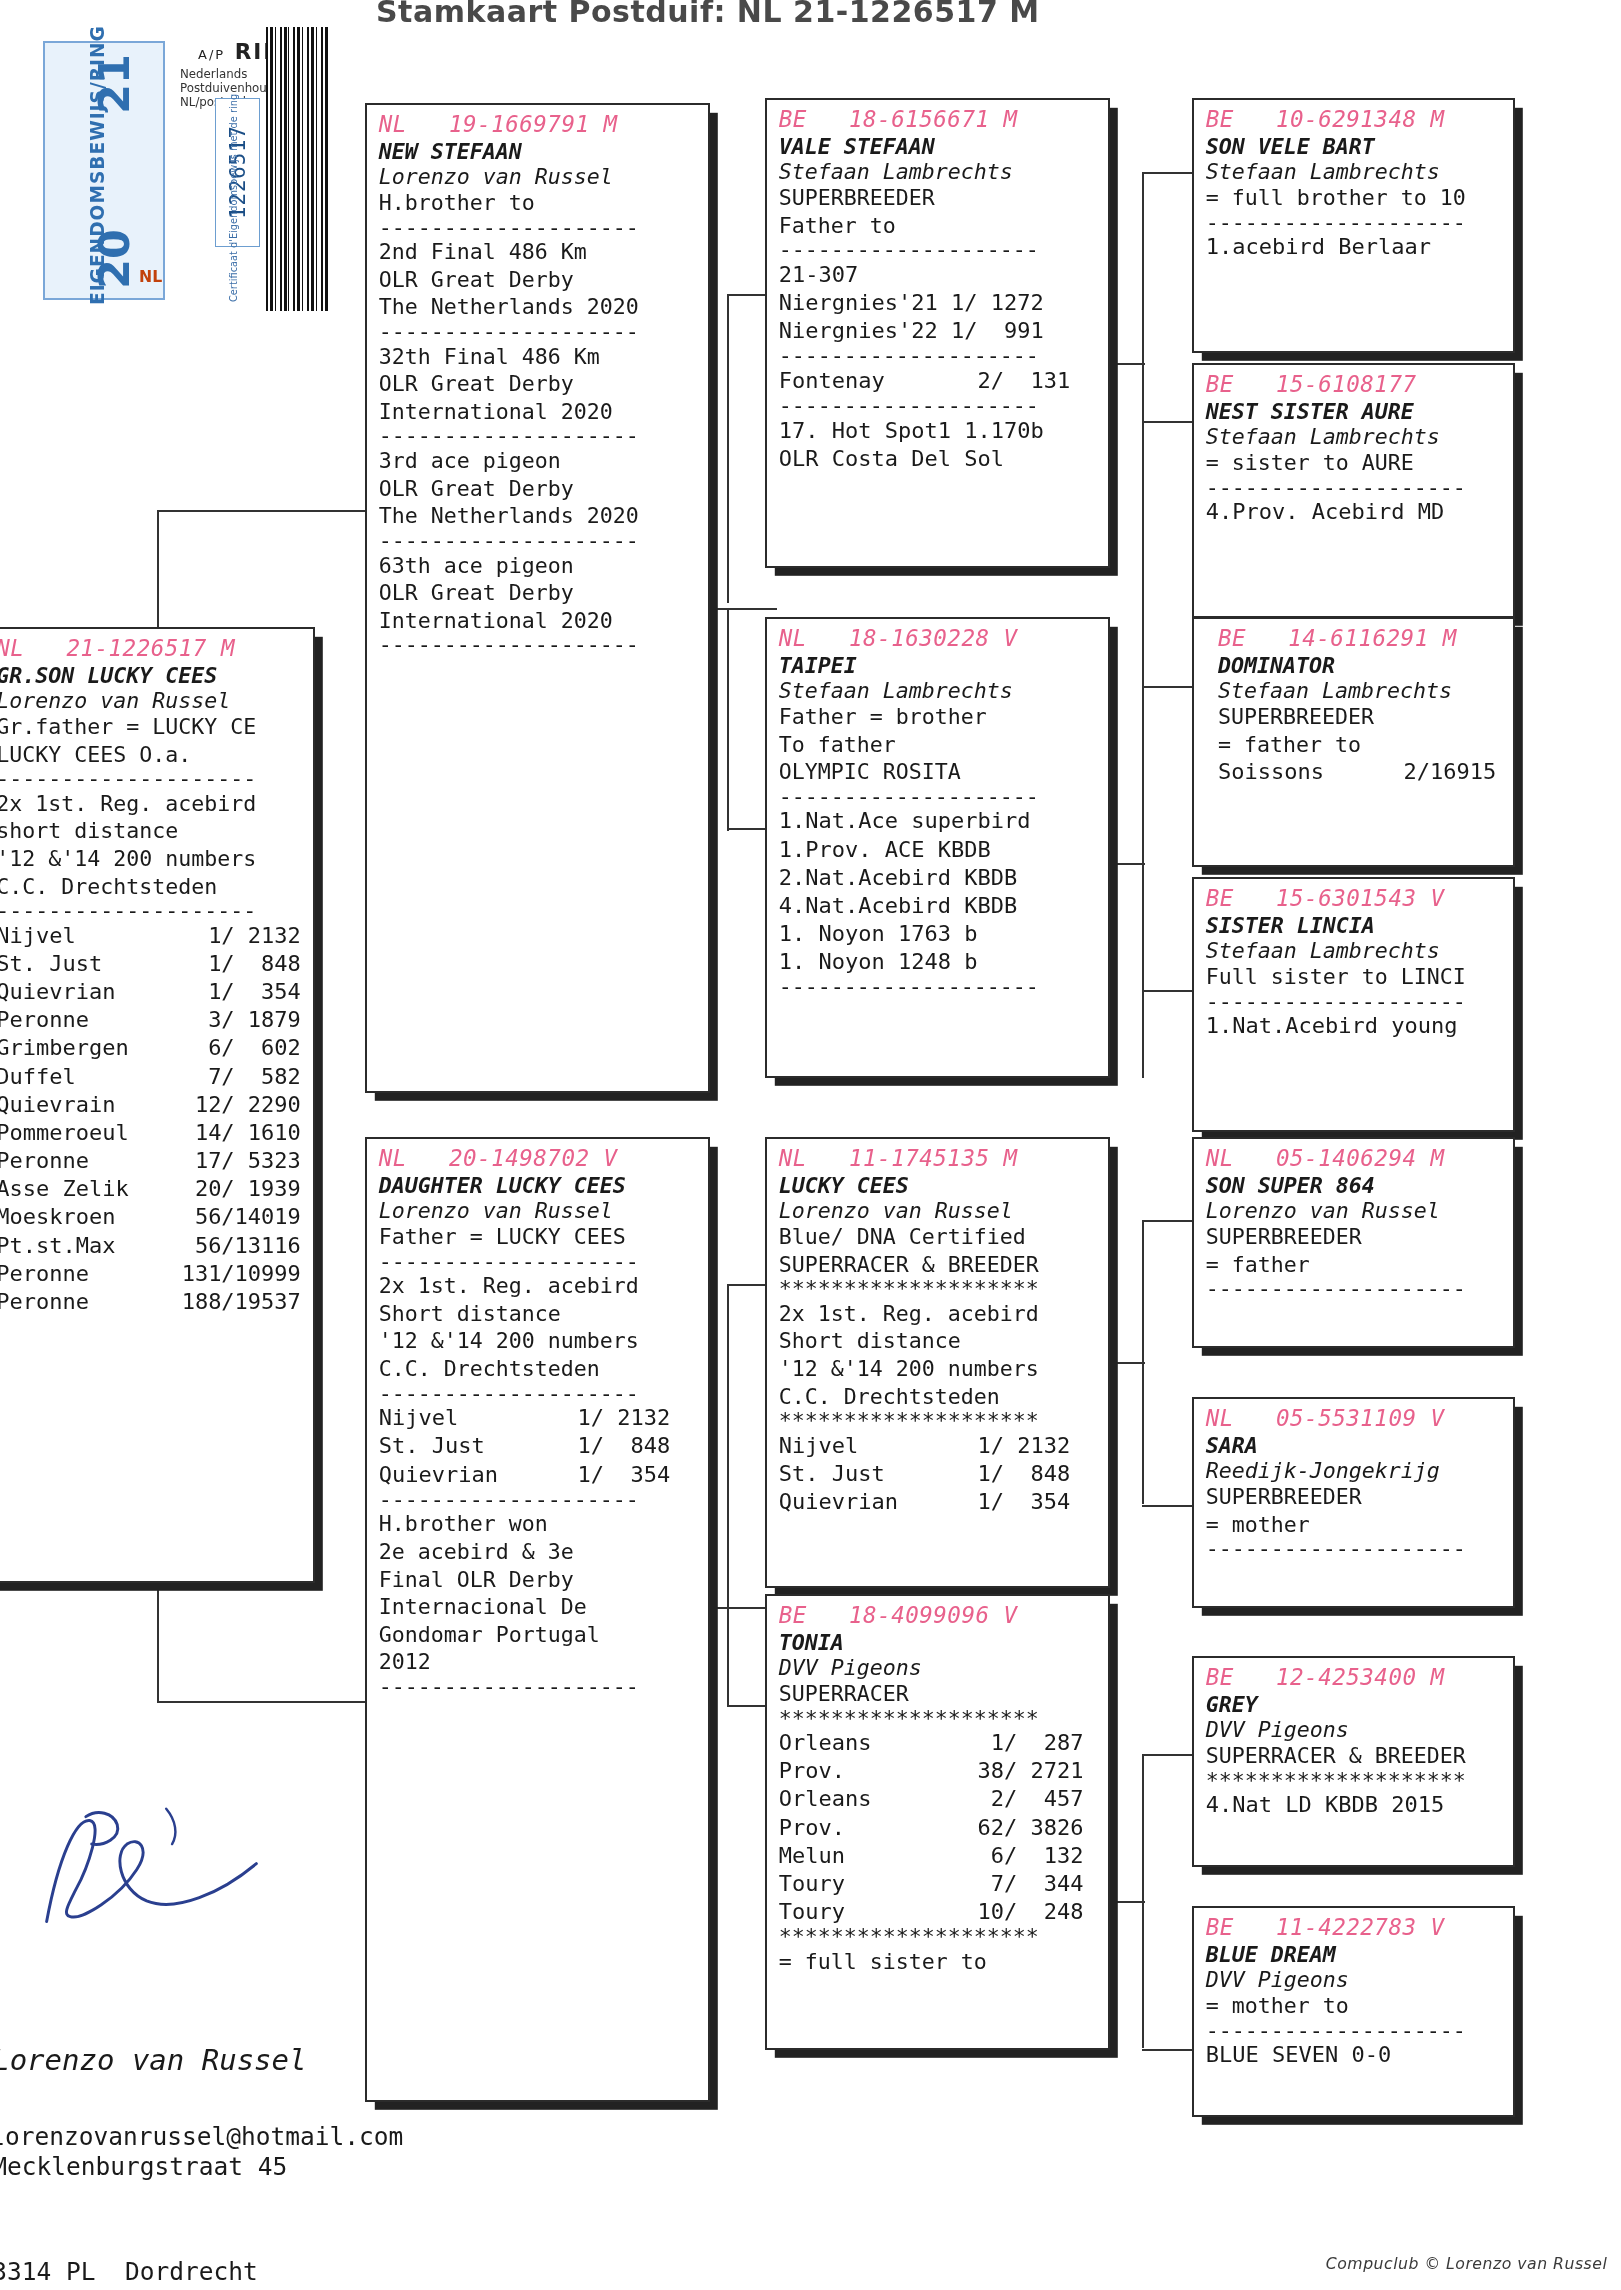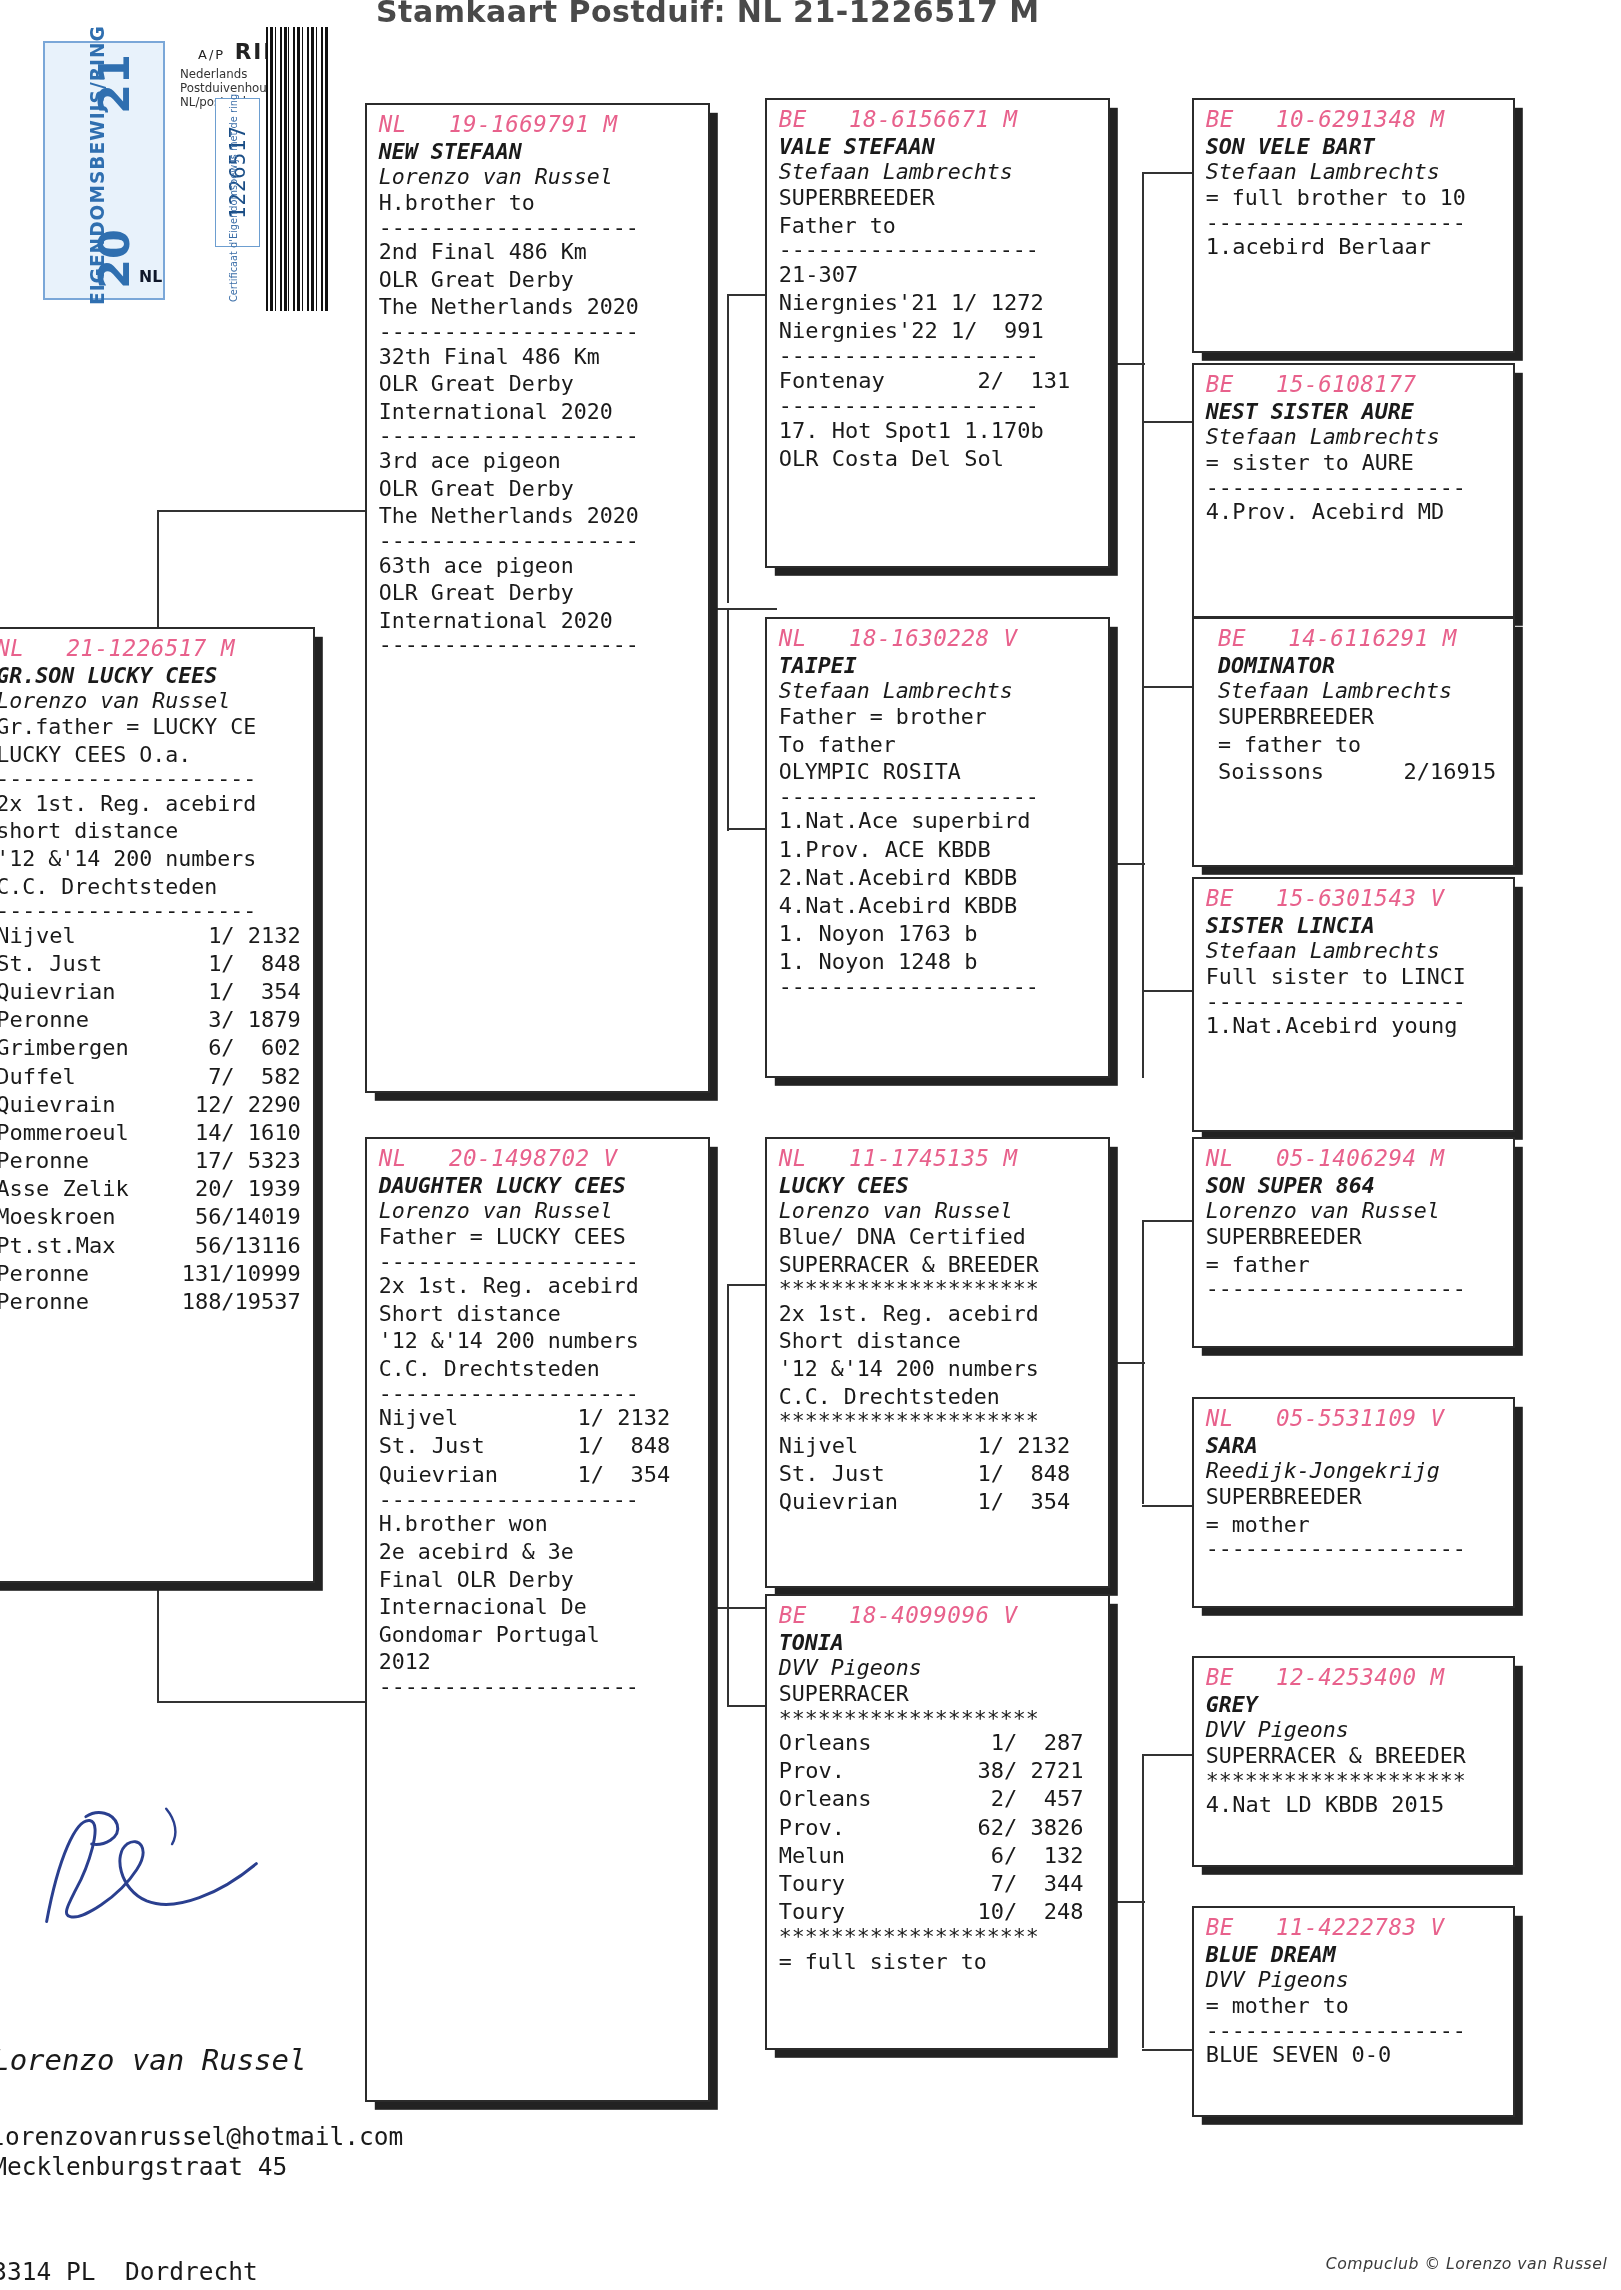--- a/index.html
+++ b/index.html
@@ -200,21 +200,21 @@
     font-family: "DejaVu Sans", sans-serif;
     white-space: pre;
   }
   #ring-cert .nl-label {
     position: absolute;
     left: 106px;
     top: 245px;
     font-family: "DejaVu Sans", sans-serif;
     font-size: 15.7px;
     font-weight: bold;
-    color: #0f172a;
+    color: #c2410c;
     text-align: center;
   }
 
   
   #signature {
     position: absolute;
     left: 29px;
     top: 1799px;
     width: 294px;
     height: 147px;

